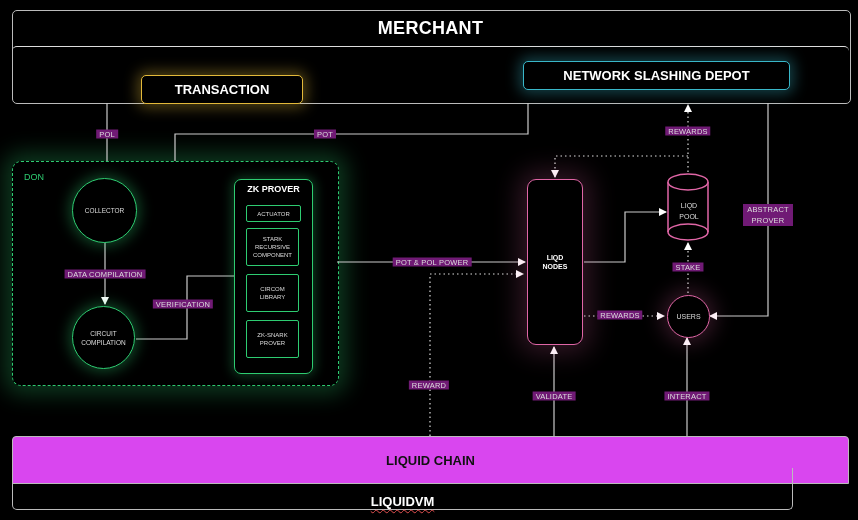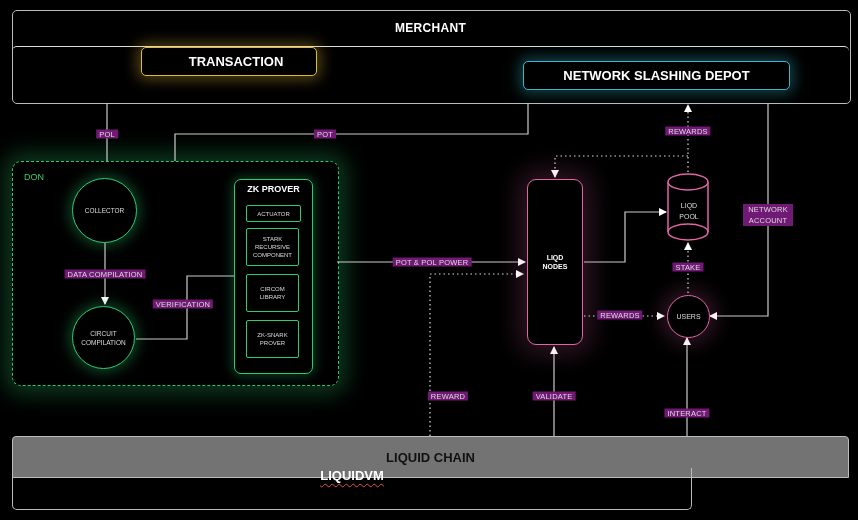--- a/index.html
+++ b/index.html
@@ -3,43 +3,43 @@
 <meta charset="utf-8">
 <style>
   html, body { margin:0; padding:0; background:#000; }
   body { width:858px; height:520px; position:relative; overflow:hidden; font-family:"Liberation Sans", sans-serif; color:#fff; }
   svg#diagram { position:absolute; left:0; top:0; }
   .abs { position:absolute; }
   .lbl { position:absolute; font-size:7.5px; color:#ddd; background:#701a75; padding:0 3px; letter-spacing:0.2px; white-space:nowrap; transform:translate(-50%,-50%); line-height:9px; }
 
   .merchant-outer { left:12px; top:10px; width:837px; height:92px; border:1px solid #bbb; border-radius:5px; }
   .merchant-inner-line { left:12px; top:46px; width:837px; height:56px; border-top:1px solid #ddd; border-radius:5px 5px 5px 5px; }
-  .merchant-title { left:12px; top:10px; width:837px; height:36px; display:flex; align-items:center; justify-content:center; font-weight:bold; font-size:12px; letter-spacing:0.3px; }
+  .merchant-title { left:12px; top:10px; width:837px; height:36px; display:flex; align-items:center; justify-content:center; font-weight:bold; font-size:18px; letter-spacing:0.3px; }
 
   .pill { border-radius:5px; display:flex; align-items:center; justify-content:center; font-weight:bold; font-size:13px; background:#000; }
-  .tx-pill { left:141px; top:47px; width:160px; height:27px; border:1.5px solid #e3b93a; box-shadow:0 0 14px 4px rgba(227,185,58,0.35);padding-left:14px; }
+  .tx-pill { left:141px; top:75px; width:160px; height:27px; border:1.5px solid #e3b93a; box-shadow:0 0 14px 4px rgba(227,185,58,0.35); }
   .nsd-pill { left:523px; top:61px; width:265px; height:27px; border:1.5px solid #39b7c9; box-shadow:0 0 14px 4px rgba(57,183,201,0.35); }
 
   .don { left:12px; top:161px; width:325px; height:223px; border:1.5px dashed #2ecc71; border-radius:9px; box-shadow:0 0 22px 8px rgba(46,204,113,0.28), inset 0 0 0 0 #000; background:#000; }
   .don-title { left:24px; top:172px; font-size:9px; font-weight:normal; color:#2ecc71; }
 
   .circle { border-radius:50%; border:1.5px solid #2ecc71; background:#000; display:flex; align-items:center; justify-content:center; text-align:center; font-size:6.5px; color:#ddd; line-height:9px; box-shadow:0 0 14px 3px rgba(46,204,113,0.35); }
   .collector { left:72px; top:178px; width:63px; height:63px; }
   .circuit { left:72px; top:306px; width:63px; height:63px; }
 
   .zk { left:234px; top:179px; width:77px; height:193px; border:1.5px solid #2ecc71; border-radius:7px; background:#000; box-shadow:0 0 12px 2px rgba(46,204,113,0.3); }
   .zk-title { left:234px; top:184px; width:79px; text-align:center; font-weight:bold; font-size:9px; }
   .zk-box { border:1.5px solid #2ecc71; border-radius:2px; background:#000; display:flex; align-items:center; justify-content:center; text-align:center; font-size:6px; color:#ddd; line-height:8px; }
 
   .nodes { left:527px; top:179px; width:56px; height:166px; border:1.5px solid #e066a6; border-radius:9px; background:#000; display:flex; align-items:center; justify-content:center; text-align:center; font-weight:bold; font-size:7px; line-height:9px; box-shadow:0 0 26px 8px rgba(224,102,166,0.22); }
   .users { left:667px; top:295px; width:41px; height:41px; border-radius:50%; border:1.5px solid #e066a6; background:#000; display:flex; align-items:center; justify-content:center; font-size:7px; color:#ddd; box-shadow:0 0 20px 6px rgba(224,102,166,0.22); }
   .pool-text { left:668px; top:200px; width:42px; text-align:center; font-size:7px; line-height:11px; color:#ddd; }
 
-  .chain { left:12px; top:436px; width:837px; height:42px; background:#737373; border:1px solid #bbb; border-radius:4px 4px 0 0; display:flex; align-items:center; justify-content:center; font-weight:bold; font-size:13px; color:#111; box-sizing:border-box; }
-  .vm { left:12px; top:468px; width:680px; height:42px; border:1px solid #bbb; border-top:none; border-radius:0 0 5px 5px; display:flex; align-items:flex-start; justify-content:center; font-weight:bold; font-size:13px; box-sizing:border-box; }
+  .chain { left:12px; top:436px; width:837px; height:48px; background:#d946ef; border:1px solid #bbb; border-radius:4px 4px 0 0; display:flex; align-items:center; justify-content:center; font-weight:bold; font-size:13px; color:#111; box-sizing:border-box; }
+  .vm { left:12px; top:468px; width:781px; height:42px; border:1px solid #bbb; border-top:none; border-radius:0 0 5px 5px; display:flex; align-items:flex-end; justify-content:center; font-weight:bold; font-size:13px; box-sizing:border-box; }
   .vm span { text-decoration:underline wavy #e05050; text-decoration-thickness:1px; text-underline-offset:3px; }
 </style>
 </head>
 <body>
 
 <div class="abs merchant-outer"></div>
 <div class="abs merchant-inner-line"></div>
 <div class="abs merchant-title">MERCHANT</div>
 <div class="abs pill tx-pill">TRANSACTION</div>
 <div class="abs pill nsd-pill">NETWORK SLASHING DEPOT</div>
@@ -105,24 +105,24 @@
 
 <div class="abs nodes" style="padding:0 12px;box-sizing:border-box;">LIQD NODES</div>
 <div class="abs pool-text" style="padding:0 8px;box-sizing:border-box;">LIQD POOL</div>
 <div class="abs users">USERS</div>
 
 <div class="lbl" style="left:107px;top:134px;">POL</div>
 <div class="lbl" style="left:325px;top:134px;">POT</div>
 <div class="lbl" style="left:105px;top:274px;font-size:7.5px;">DATA COMPILATION</div>
 <div class="lbl" style="left:183px;top:304px;">VERIFICATION</div>
 <div class="lbl" style="left:432px;top:262px;">POT &amp; POL POWER</div>
-<div class="lbl" style="left:429px;top:396px;margin-left:19px;">REWARD</div>
+<div class="lbl" style="left:429px;top:385px;">REWARD</div>
 <div class="lbl" style="left:554px;top:396px;">VALIDATE</div>
-<div class="lbl" style="left:687px;top:396px;margin-top:17px;">INTERACT</div>
+<div class="lbl" style="left:687px;top:396px;">INTERACT</div>
 <div class="lbl" style="left:688px;top:131px;">REWARDS</div>
 <div class="lbl" style="left:620px;top:315px;">REWARDS</div>
 <div class="lbl" style="left:688px;top:267px;">STAKE</div>
-<div class="lbl" style="left:768px;top:215px;width:44px;white-space:normal;text-align:center;line-height:11px;">NETWORK ACCOUNT</div>
+<div class="lbl" style="left:768px;top:215px;width:44px;white-space:normal;text-align:center;line-height:11px;">ABSTRACT PROVER</div>
 
 <div class="abs chain">LIQUID CHAIN</div>
 <div class="abs vm">
     <span>LIQUIDVM</span>
   </div>
 
 </body></html>

